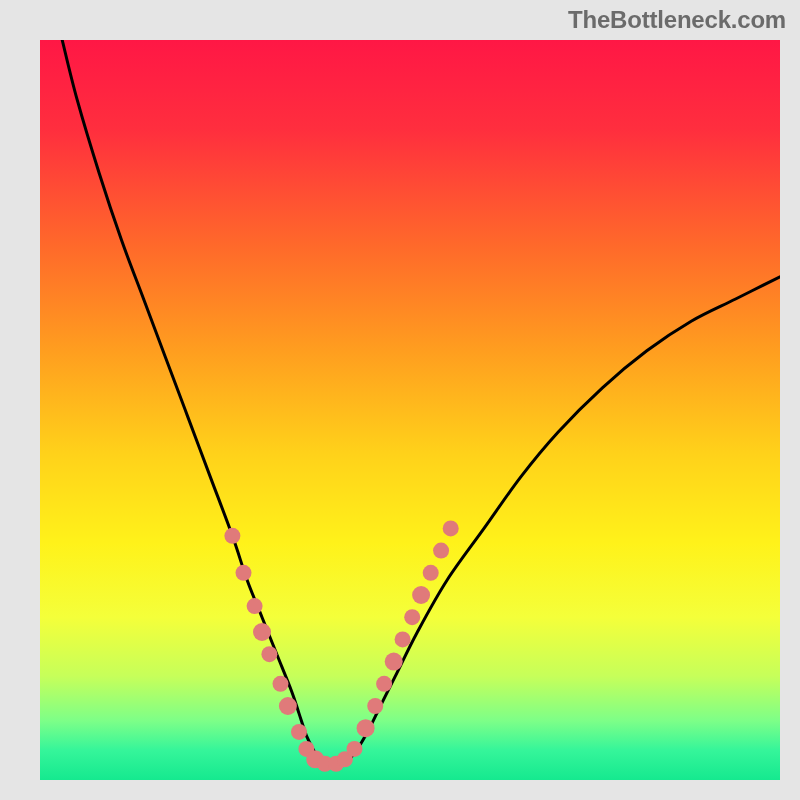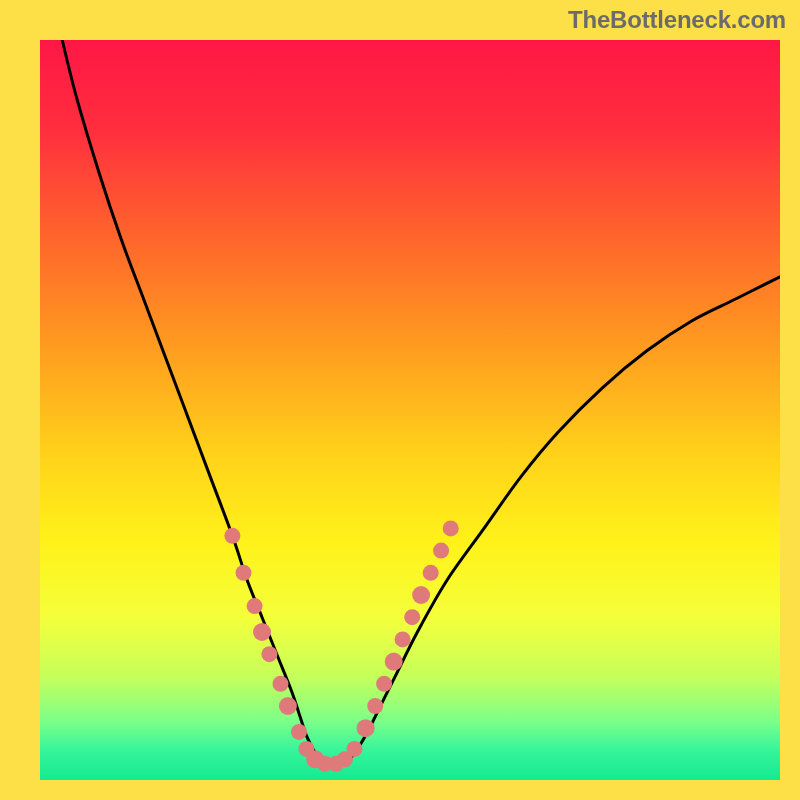--- a/index.html
+++ b/index.html
@@ -9,21 +9,21 @@
     height: 800px;
     background: #000;
     overflow: hidden;
   }
   .frame {
     position: absolute;
     left: 0;
     top: 0;
     width: 800px;
     height: 800px;
-    background: #fde047;
+    background: #e5e5e5;
   }
   .plot {
     position: absolute;
     left: 40px;
     top: 40px;
     width: 740px;
     height: 740px;
     overflow: hidden;
   }
   .watermark {

